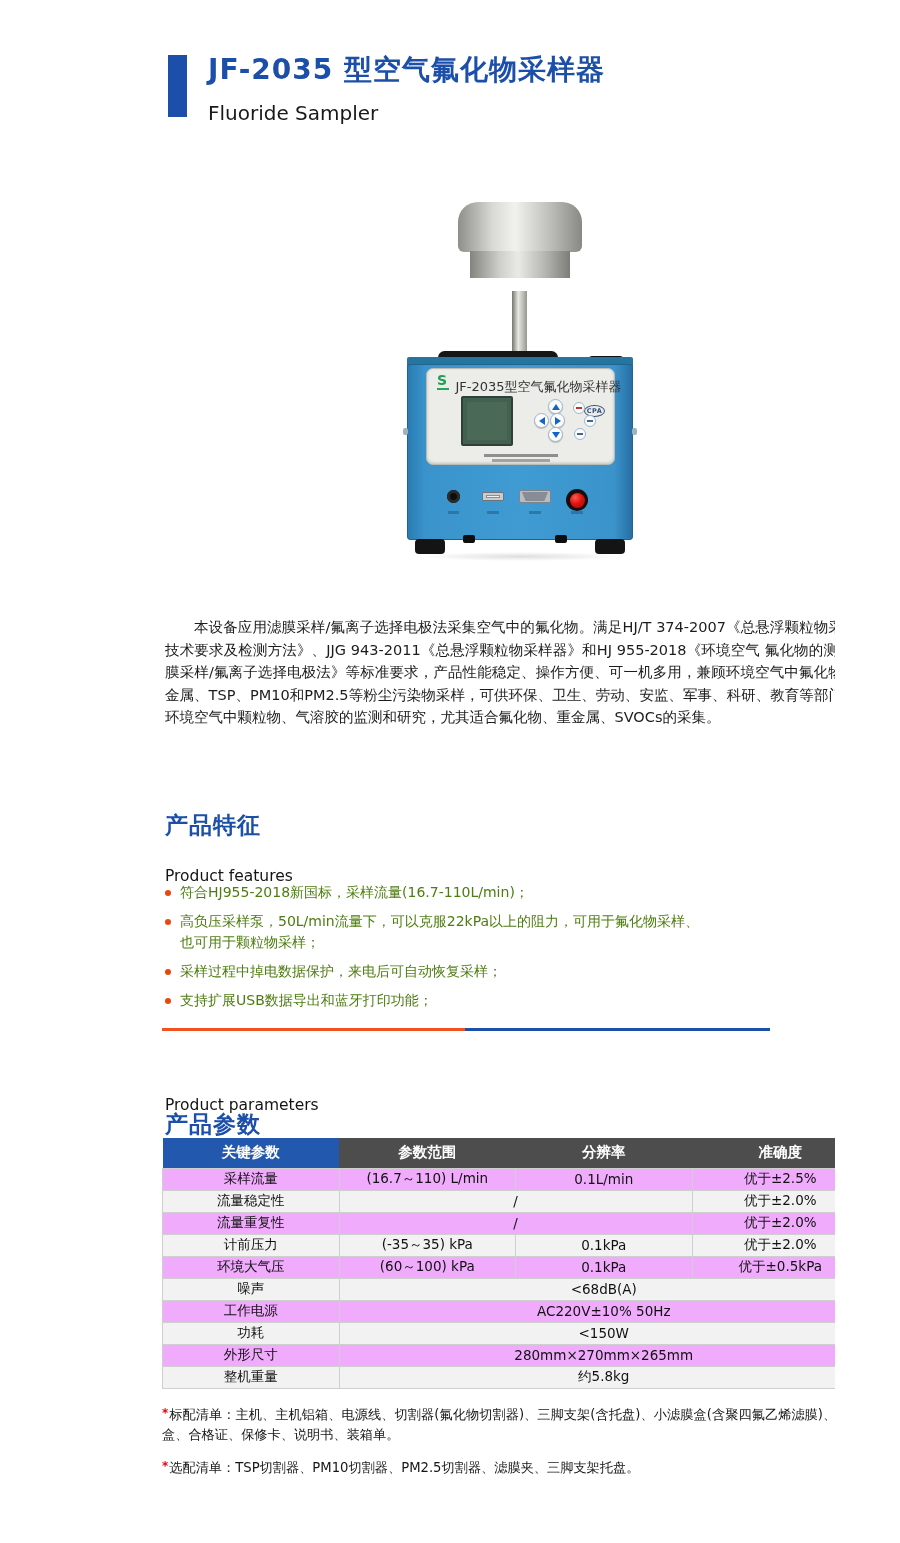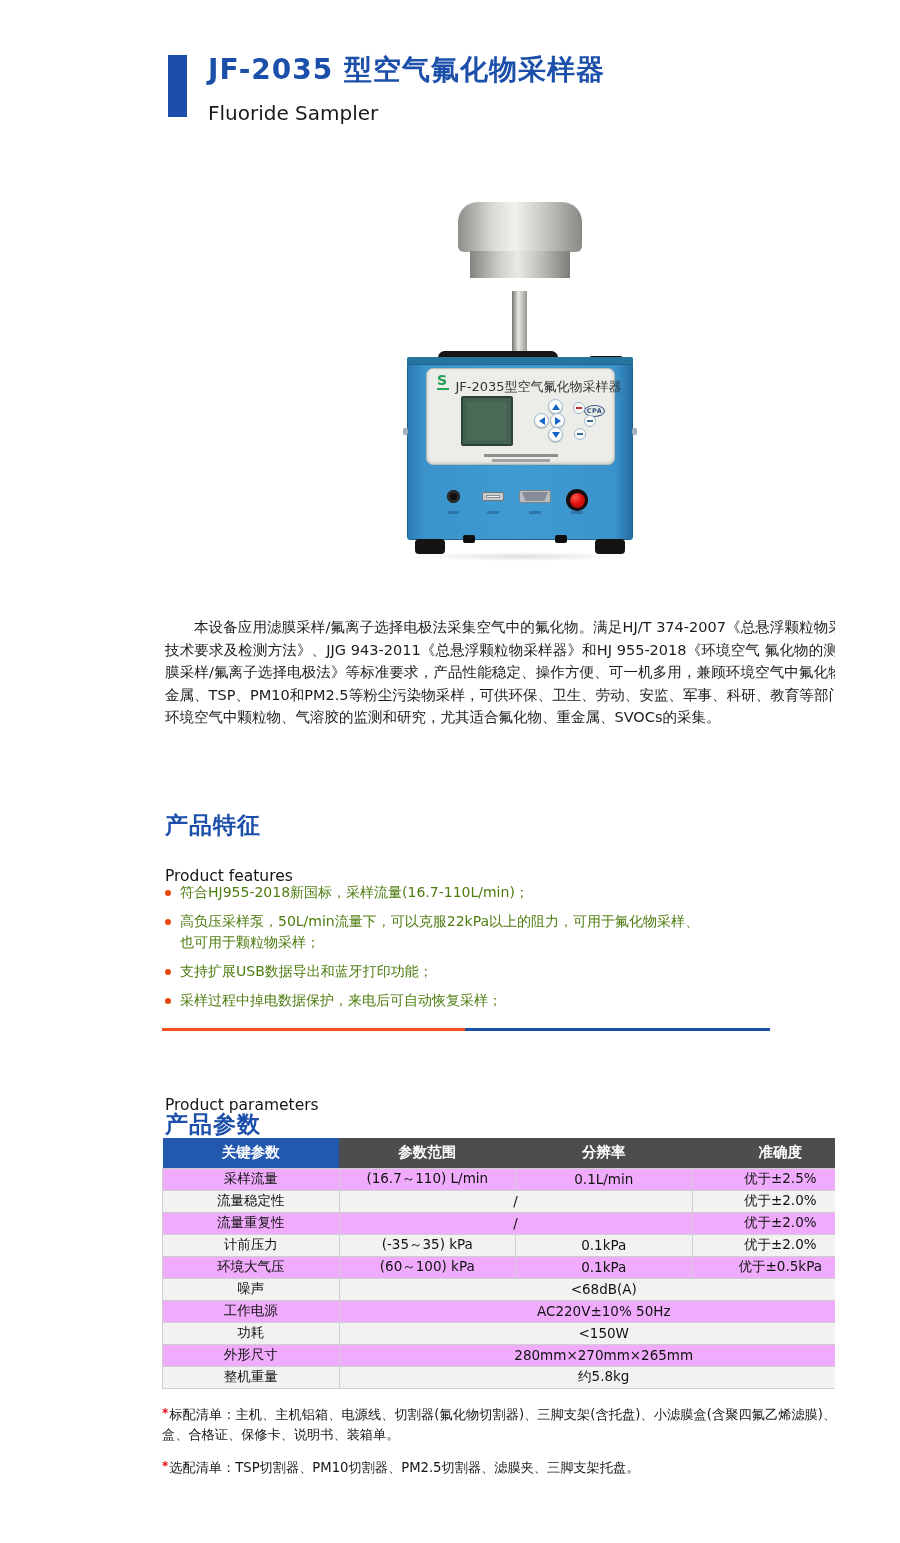--- a/index.html
+++ b/index.html
@@ -187,22 +187,22 @@
     <div class="foot-s mr"></div>
   </div>
 
   <p class="description">本设备应用滤膜采样/氟离子选择电极法采集空气中的氟化物。满足HJ/T 374-2007《总悬浮颗粒物采样器技术要求及检测方法》、JJG 943-2011《总悬浮颗粒物采样器》和HJ 955-2018《环境空气 氟化物的测定 滤膜采样/氟离子选择电极法》等标准要求，产品性能稳定、操作方便、可一机多用，兼顾环境空气中氟化物、重金属、TSP、PM10和PM2.5等粉尘污染物采样，可供环保、卫生、劳动、安监、军事、科研、教育等部门用于环境空气中颗粒物、气溶胶的监测和研究，尤其适合氟化物、重金属、SVOCs的采集。</p>
 
   <h2 class="sec-cn feat-cn">产品特征</h2>
   <div class="sec-en feat-en">Product features</div>
   <ul class="features-list">
       <li><span class="dot"></span><span>符合HJ955-2018新国标，采样流量(16.7-110L/min)；</span></li>
       <li><span class="dot"></span><span>高负压采样泵，50L/min流量下，可以克服22kPa以上的阻力，可用于氟化物采样、也可用于颗粒物采样；</span></li>
+      <li><span class="dot"></span><span>采样过程中掉电数据保护，来电后可自动恢复采样；</span></li>
       <li><span class="dot"></span><span>支持扩展USB数据导出和蓝牙打印功能；</span></li>
-      <li><span class="dot"></span><span>采样过程中掉电数据保护，来电后可自动恢复采样；</span></li>
     </ul>
 
   <div class="divider"></div>
 
   <h2 class="sec-cn para-cn">产品参数</h2>
   <div class="sec-en para-en">Product parameters</div>
 
   <table class="param-table">
     <thead>
         <tr>

